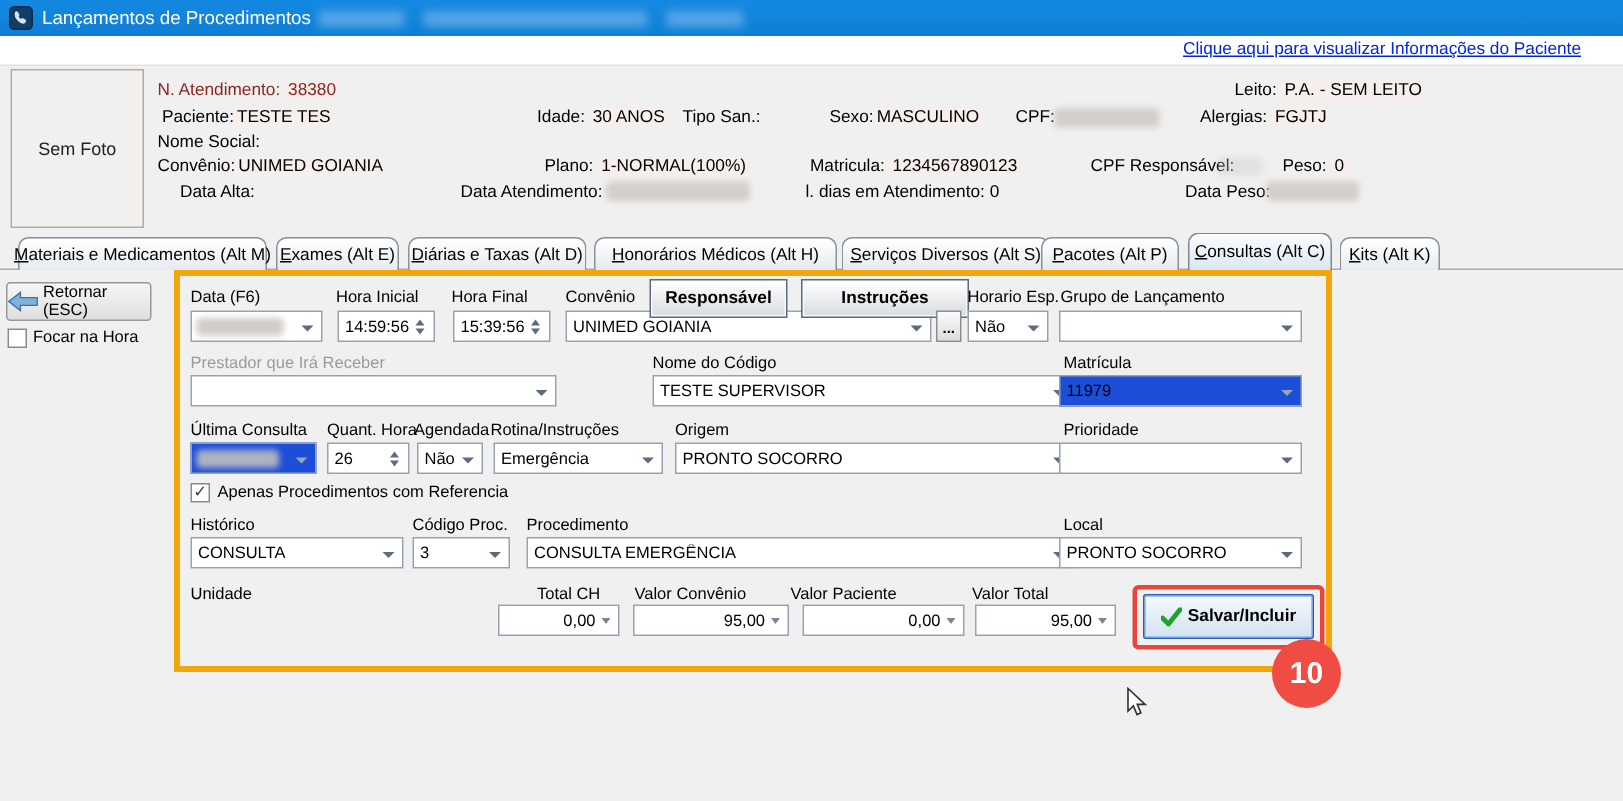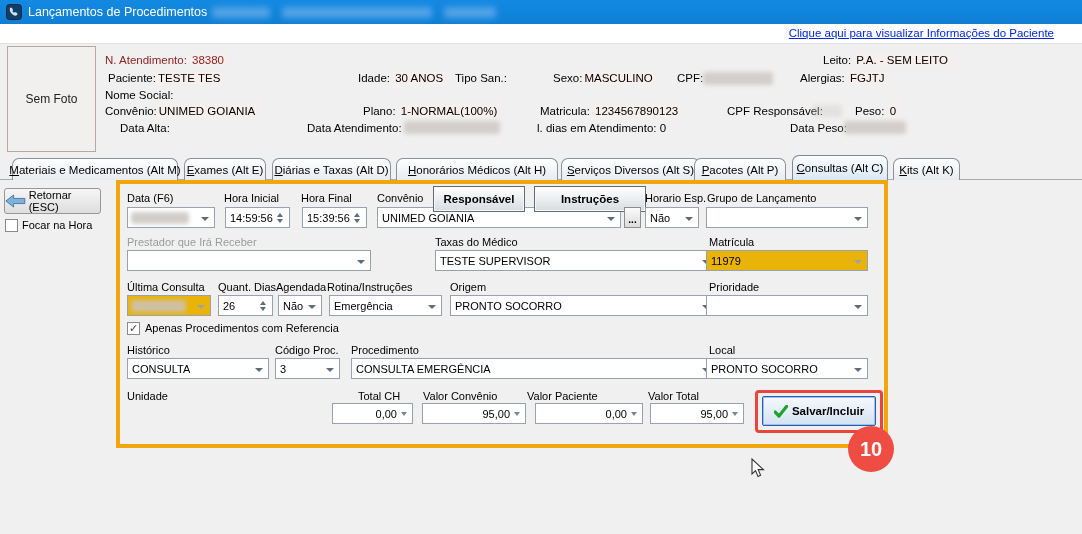--- a/index.html
+++ b/index.html
@@ -42,21 +42,21 @@
     display:flex; align-items:center; justify-content:center; gap:3px; font-size:11px; cursor:pointer; }
   .cb { position:absolute; width:13px; height:13px; background:#fff; border:1px solid #8a8a8a;
     font-size:11px; line-height:11px; text-align:center; color:#444; }
   .cb-label { position:absolute; font-size:11px; white-space:nowrap; }
   
   .lbl { position:absolute; font-size:11px; white-space:nowrap; }
   .lbl.gray { color:#9b9b9b; }
   .combo { position:absolute; height:21px; background:#fff; border:1px solid #96a2af;
     font-size:11px; display:flex; align-items:center; padding:0 16px 0 4px; cursor:pointer; }
   .combo .cval { overflow:hidden; white-space:nowrap; }
-  .combo.disabled { background:#eab308; }
+  .combo.disabled { background:#1d4ed8; }
   .arr { position:absolute; right:5px; top:9px; width:0; height:0;
     border:4px solid transparent; border-top:4px solid #5d6b7a; }
   .combo.disabled .arr { border-top-color:#9aa4ae; }
   .spin { position:absolute; right:2px; top:1px; width:14px; height:17px; display:flex;
     flex-direction:column; align-items:center; justify-content:center; gap:2px; }
   .su { width:0; height:0; border:3px solid transparent; border-bottom:4px solid #5d6b7a; }
   .sd { width:0; height:0; border:3px solid transparent; border-top:4px solid #5d6b7a; }
   .numfield { position:absolute; height:21px; background:#fff; border:1px solid #96a2af;
     font-size:11px; display:flex; align-items:center; justify-content:flex-end; gap:4px;
     padding:0 5px; }
@@ -241,39 +241,39 @@
   <span class="lbl" style="left:707px;top:192px">Grupo de Lançamento</span>
   <div class="combo" style="left:706px;top:207px;width:162px">
     <span class="arr"></span>
   </div>
 
   <span class="lbl gray" style="left:127px;top:236px">Prestador que Irá Receber</span>
   <div class="combo" style="left:127px;top:250px;width:244px">
     <span class="arr"></span>
   </div>
 
-  <span class="lbl" style="left:435px;top:236px">Taxas do Médico</span>
+  <span class="lbl" style="left:435px;top:236px">Nome do Código</span>
   <div class="combo" style="left:435px;top:250px;width:281px">
     <span class="cval">TESTE SUPERVISOR</span>
     <span class="arr"></span>
   </div>
 
   <span class="lbl" style="left:709px;top:236px">Matrícula</span>
   <div class="combo disabled" style="left:706px;top:250px;width:162px">
     <span class="cval">11979</span>
     <span class="arr"></span>
   </div>
 
   <span class="lbl" style="left:127px;top:281px">Última Consulta</span>
   <div class="combo disabled" style="left:127px;top:295px;width:84px">
     <span class="f-redact" style="left:3px;top:4px;width:55px;height:12px"></span>
     <span class="arr"></span>
   </div>
 
-  <span class="lbl" style="left:218px;top:281px">Quant. Dias</span>
+  <span class="lbl" style="left:218px;top:281px">Quant. Hora</span>
   <div class="combo" style="left:218px;top:295px;width:55px">
     <span class="cval">26</span>
     <span class="spin">
         <span class="su"></span>
         <span class="sd"></span>
       </span>
   </div>
 
   <span class="lbl" style="left:276px;top:281px">Agendada</span>
   <div class="combo" style="left:278px;top:295px;width:44px">

